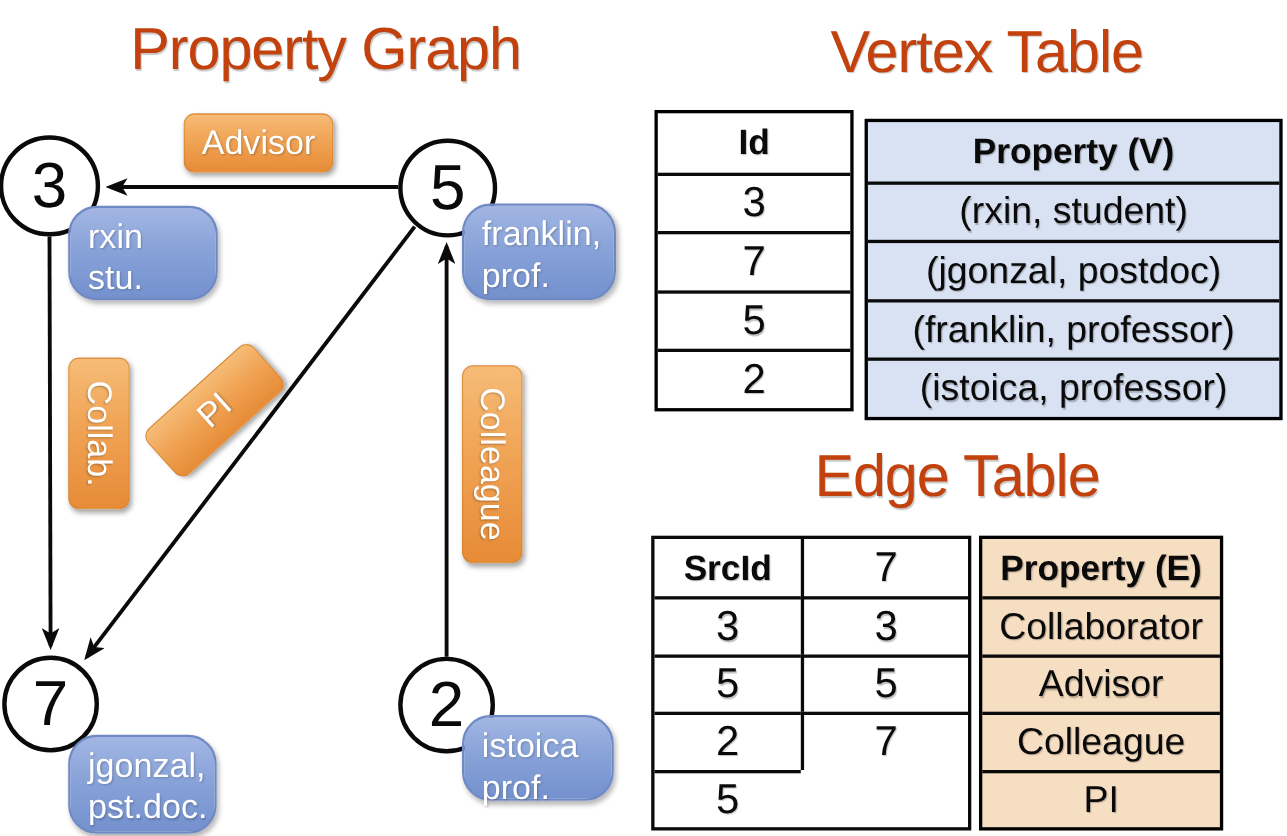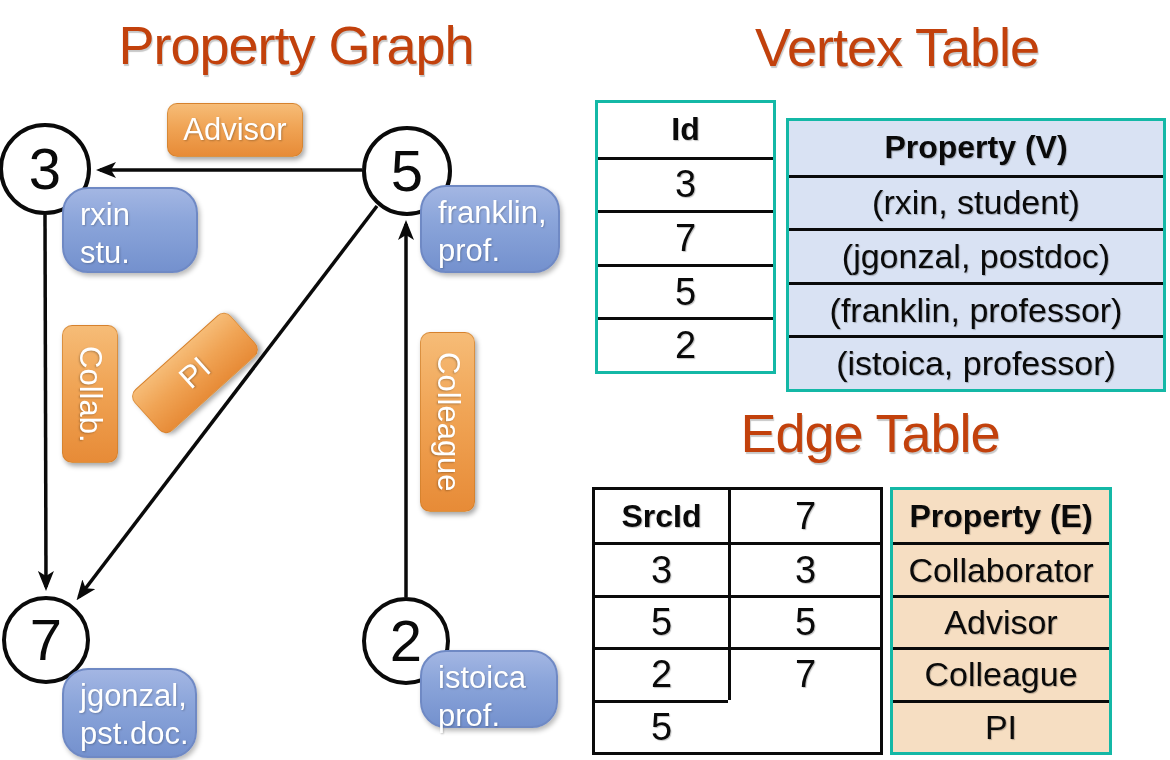--- a/index.html
+++ b/index.html
@@ -35,21 +35,21 @@
   .vprop{
     position:absolute;z-index:3;border-radius:26px;box-sizing:border-box;
     background:linear-gradient(180deg,#A3B6E3 0%,#8BA5DA 40%,#7491CE 100%);
     border:2px solid #6F89C4;
     box-shadow:2px 3px 5px rgba(0,0,0,0.28);
     color:#fff;font-size:31px;line-height:38px;
     padding:7px 0 0 16px;text-shadow:1px 1px 2px rgba(0,0,0,0.22);
   }
   
   .tblcol{
-    position:absolute;box-sizing:border-box;border:3px solid #14b8a6;
+    position:absolute;box-sizing:border-box;border:3px solid #000000;
     display:grid;grid-template-rows:repeat(5,1fr);background:#fff;
   }
   .cell{
     display:flex;align-items:center;justify-content:center;box-sizing:border-box;
     font-size:34px;color:#0a0a0a;text-shadow:1px 1.2px 1px rgba(0,0,0,0.25);
     white-space:nowrap;overflow:hidden;
   }
   .cell.num{font-size:38px;}
   .cell.head{font-weight:700;font-size:32px;}
   .tblcol .cell + .cell{border-top:3px solid #0a0a0a;}
@@ -122,21 +122,21 @@
   <div class="big-title" style="left:873px;top:16px;margin-left:24px;">Vertex Table</div>
 
   <div class="tblcol" style="left:595px;top:100px;width:181px;height:274px;">
     <div class="cell head">Id</div>
     <div class="cell num">3</div>
     <div class="cell num">7</div>
     <div class="cell num">5</div>
     <div class="cell num">2</div>
   </div>
 
-  <div class="tblcol fill-blue" style="left:786px;top:118px;width:380px;height:274px;">
+  <div class="tblcol fill-blue" style="left:786px;top:108px;width:380px;height:274px;">
     <div class="cell head">Property (V)</div>
     <div class="cell">(rxin, student)</div>
     <div class="cell">(jgonzal, postdoc)</div>
     <div class="cell">(franklin, professor)</div>
     <div class="cell">(istoica, professor)</div>
   </div>
 
   <div class="big-title" style="left:870px;top:402px;">Edge Table</div>
 
   <div class="et-left" style="left:592px;top:487px;width:291px;height:268px;">

